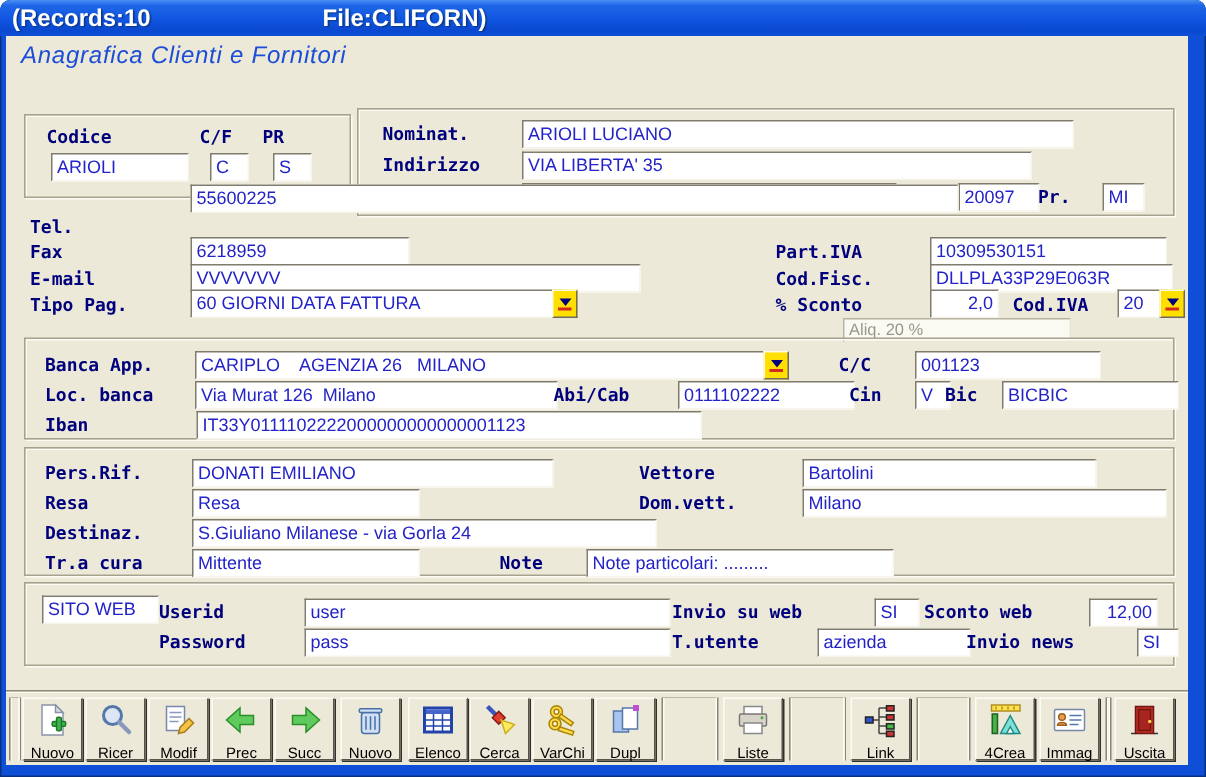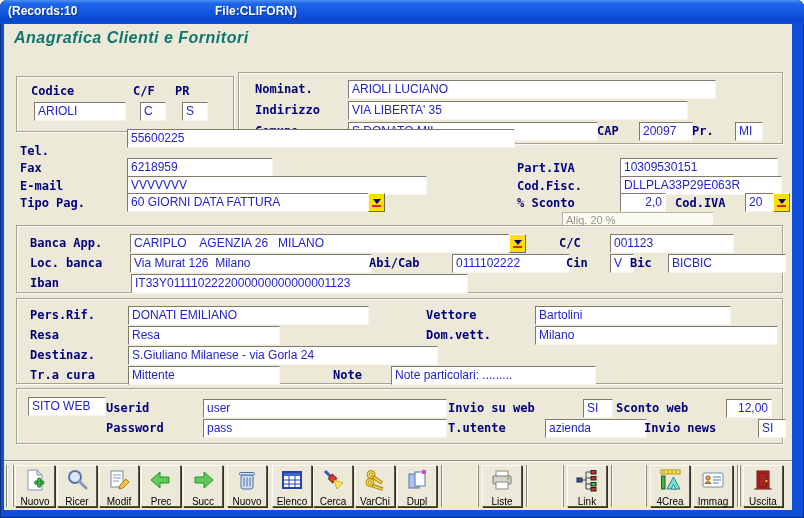--- a/index.html
+++ b/index.html
@@ -9,30 +9,30 @@
     background:#0f4fd8; border-radius:7px 7px 0 0;
     font-family:"Liberation Sans", sans-serif;
     box-shadow: inset 0 0 0 1px #08307f;
   }
   .titlebar {
     position:absolute; left:0; top:0; width:804px; height:24px;
     border-radius:7px 7px 0 0;
     background: linear-gradient(180deg,#4a90f4 0%,#1e66e8 15%,#1157e2 50%,#0a48d0 85%,#0d4fd6 100%);
   }
   .titlebar span {
-    position:absolute; top:4px; color:#fff; font-weight:bold; font-size:12px;
+    position:absolute; top:4px; color:#fff; font-weight:bold; font-size:16px;
     text-shadow:1px 1px 1px #0c347f; white-space:pre;
   }
   .client {
     position:absolute; left:4px; top:24px; width:788px; height:486px;
     background:#ece9d8; overflow:hidden;
   }
   .page-title {
     position:absolute; left:10px; top:5px;
-    font-size:16px; font-weight:bold; font-style:italic; color:#0f766e;
+    font-size:16px; font-weight:normal; font-style:italic; color:#1d4ed8;
     letter-spacing:0.5px;
   }
   .gb {
     position:absolute; border:1px solid #a6a290;
     box-shadow: inset 1px 1px 0 #fdfcf4, 1px 1px 0 #fdfcf4;
   }
   .lbl {
     position:absolute; font-family:"DejaVu Sans Mono", monospace;
     font-weight:bold; font-size:12px; color:#00007d; white-space:pre; line-height:14px;
   }
@@ -100,21 +100,21 @@
       <div class="field" style="left:102px;top:28px;width:340px">VIA LIBERTA' 35</div>
       <span class="lbl" style="left:16px;top:51px">Comune</span>
       <div class="field" style="left:102px;top:49px;width:250px">S.DONATO MIL.</div>
       <span class="lbl" style="left:358px;top:51px">CAP</span>
       <div class="field" style="left:393px;top:49px;width:54px">20097</div>
       <span class="lbl" style="left:453px;top:51px">Pr.</span>
       <div class="field" style="left:489px;top:49px;width:28px">MI</div>
     </div>
 
     <span class="lbl" style="left:16px;top:120px">Tel.</span>
-    <div class="field" style="left:116px;top:105px;width:388px">55600225</div>
+    <div class="field" style="left:116px;top:99px;width:512px">55600225</div>
     <span class="lbl" style="left:16px;top:137px">Fax</span>
     <div class="field" style="left:116px;top:134px;width:146px">6218959</div>
     <span class="lbl" style="left:16px;top:155px">E-mail</span>
     <div class="field" style="left:116px;top:152px;width:300px">VVVVVVV</div>
     <span class="lbl" style="left:16px;top:172px">Tipo Pag.</span>
     <div class="field" style="left:116px;top:169px;width:248px">60 GIORNI DATA FATTURA</div>
     <div class="combo-btn" style="left:364px;top:169px">
       <span class="tri"></span>
       <span class="redbar"></span>
     </div>

